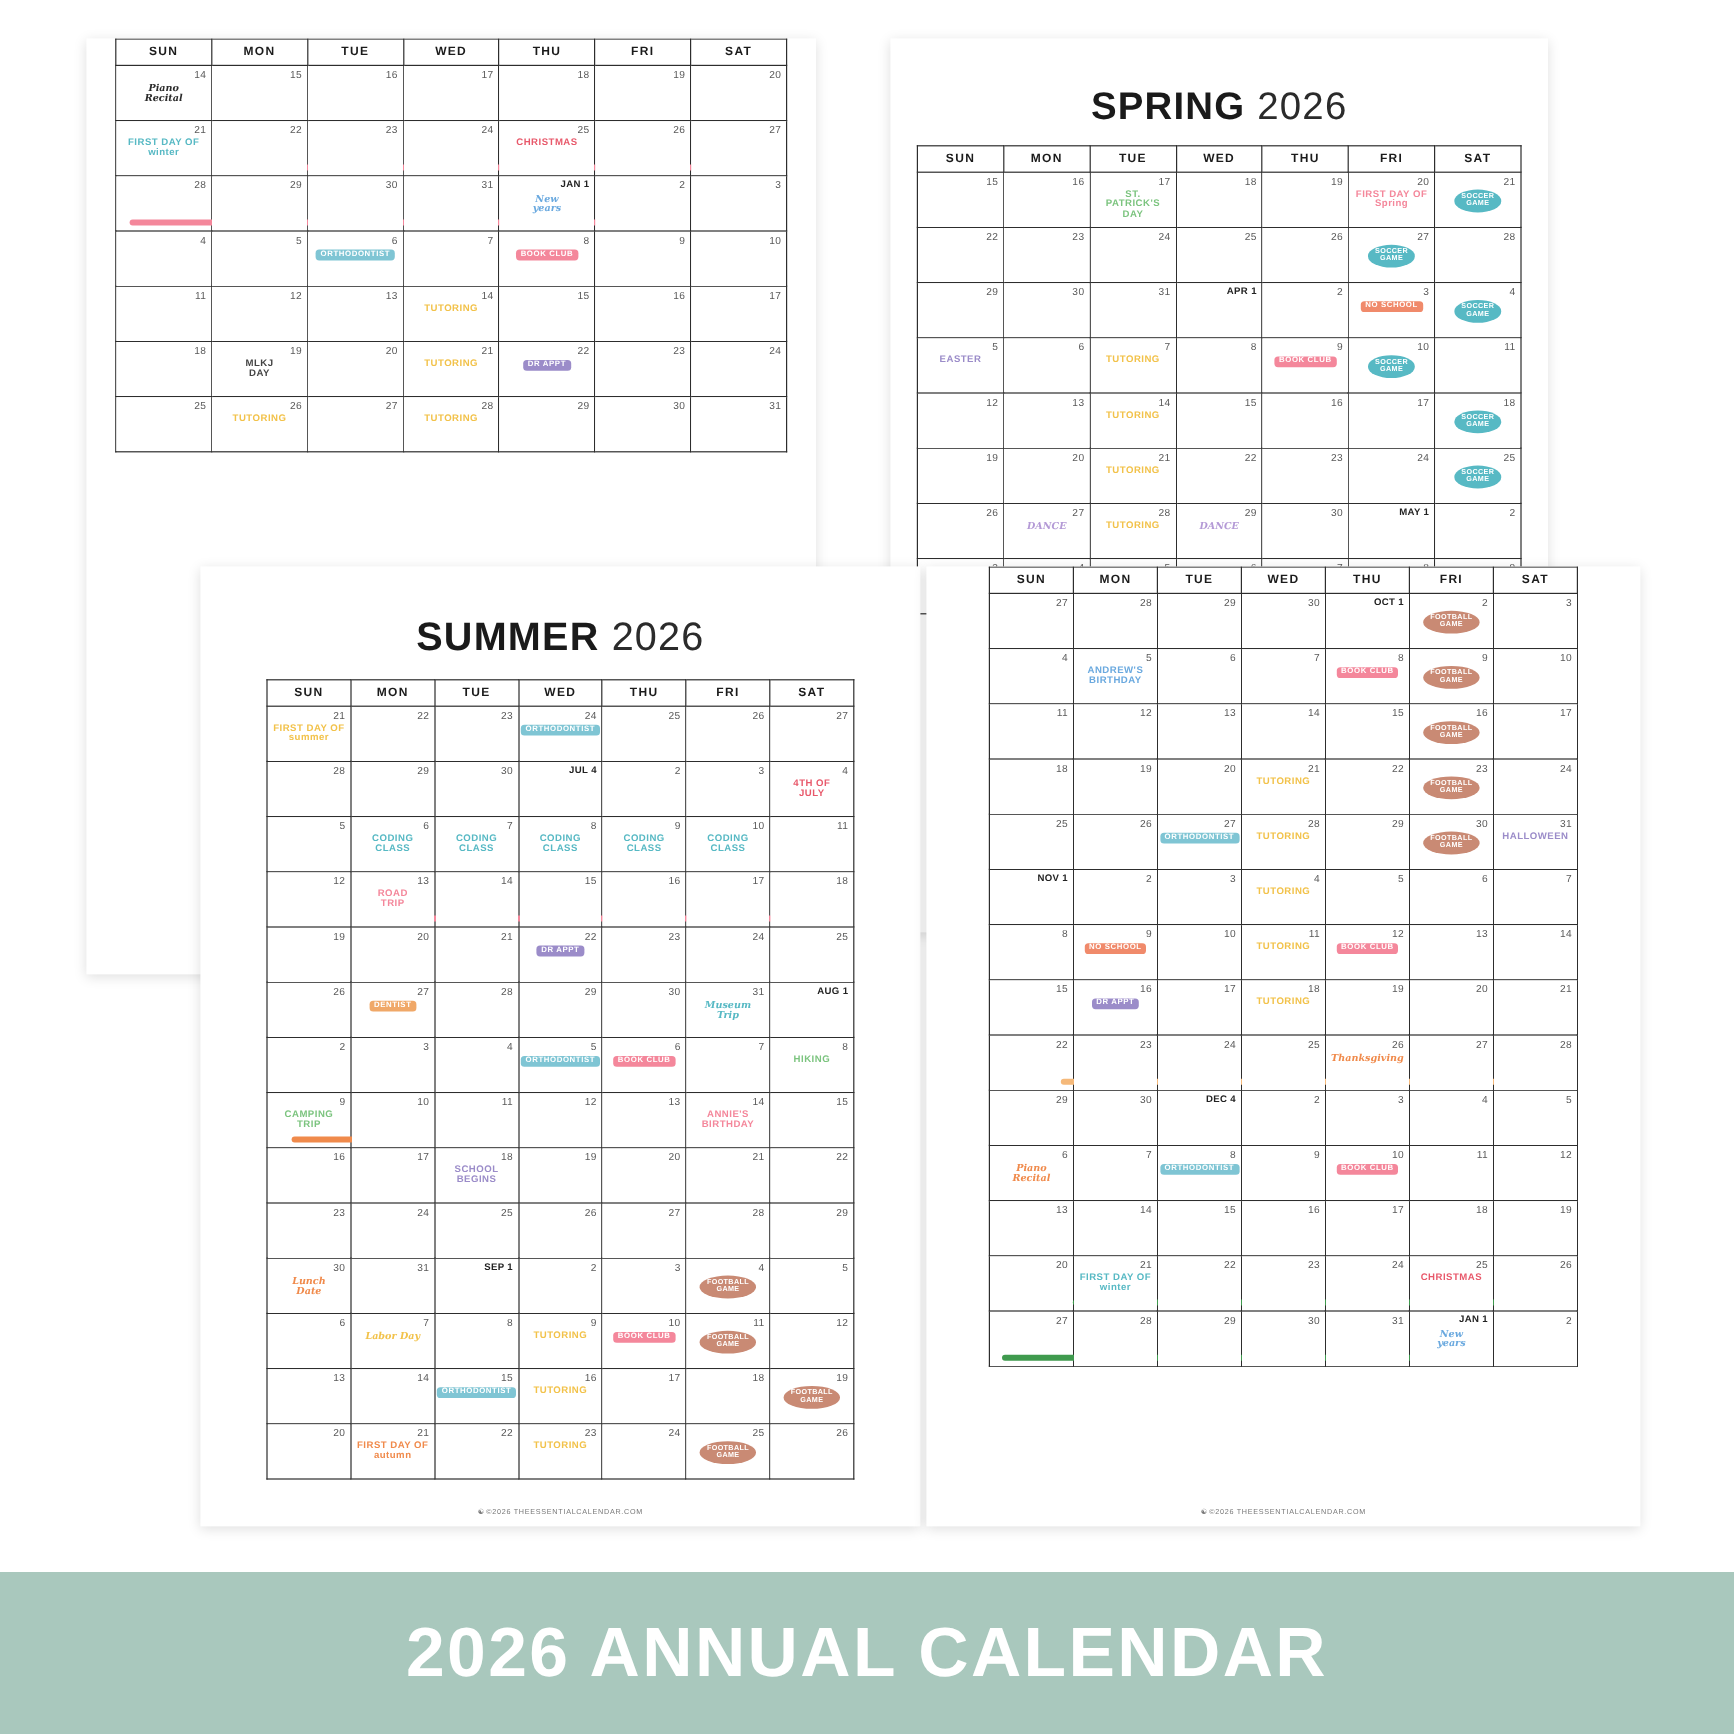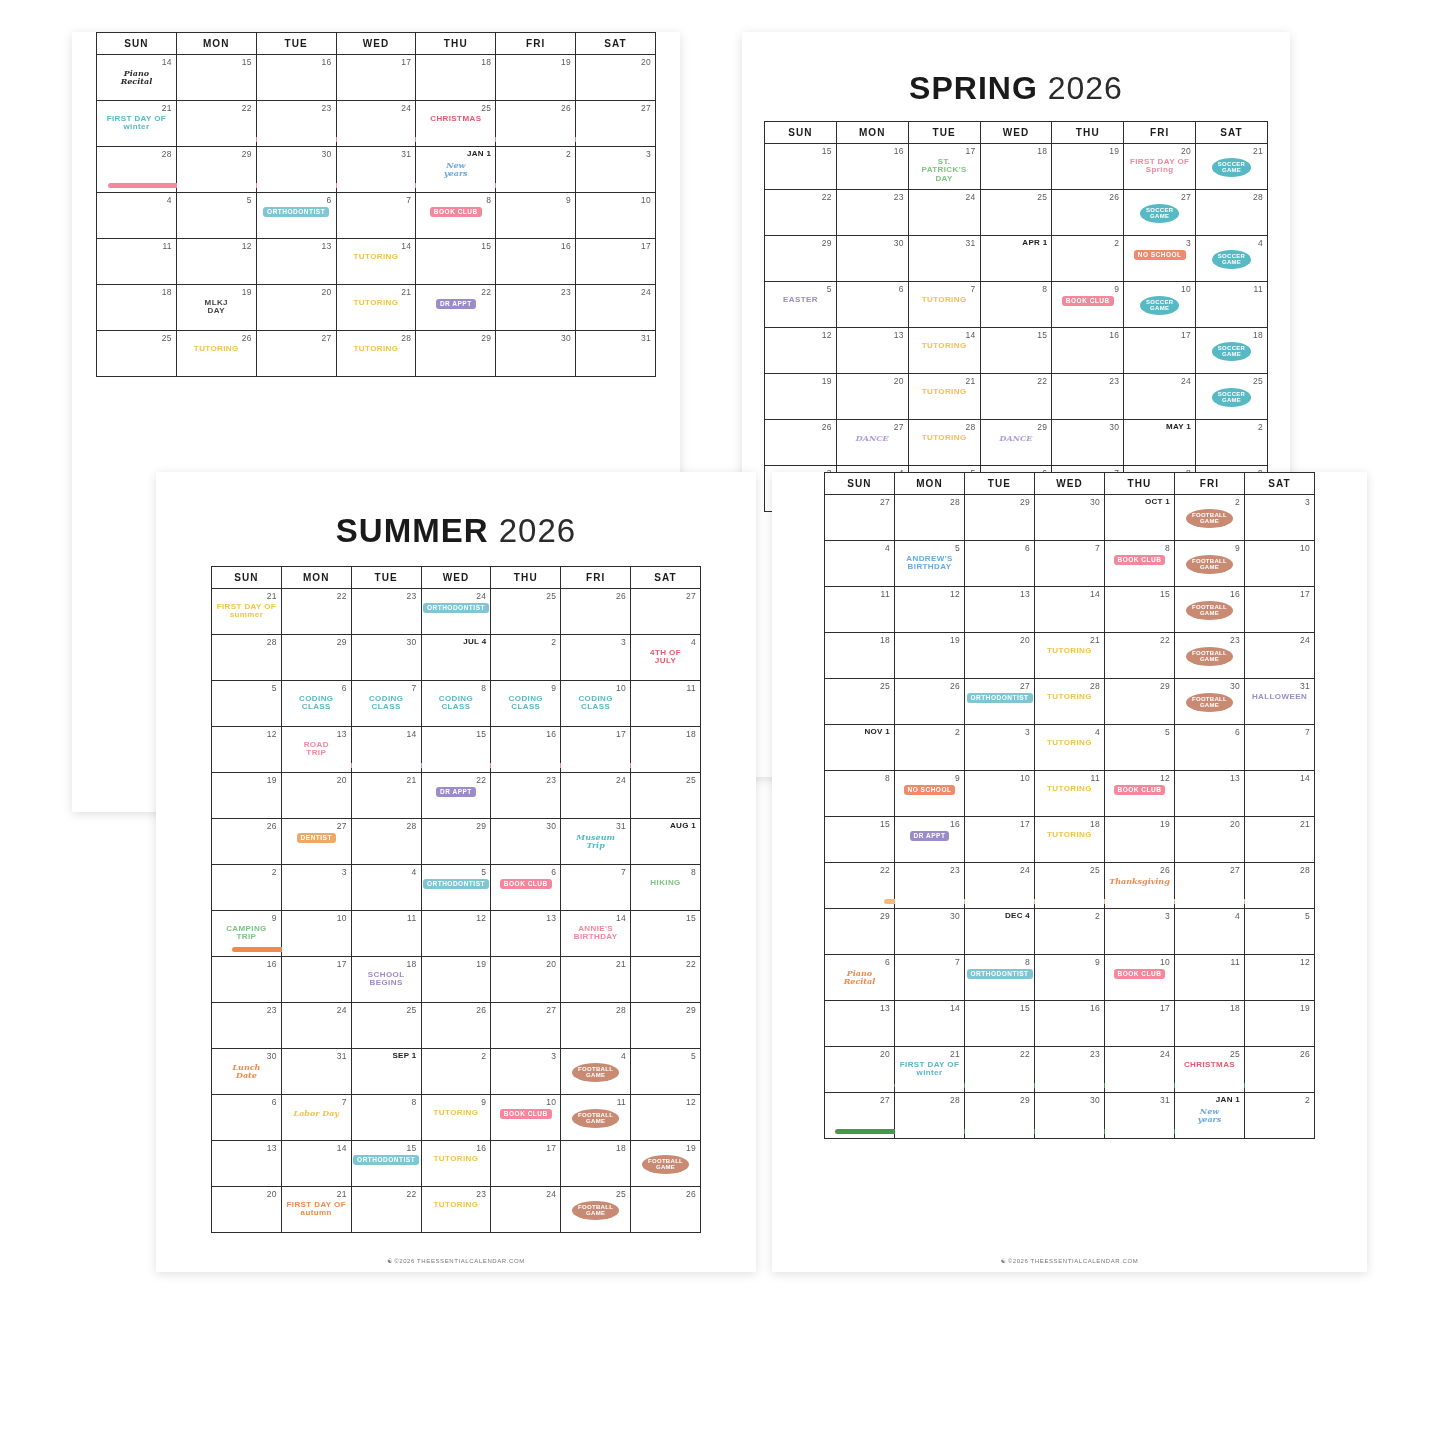--- a/index.html
+++ b/index.html
@@ -15,21 +15,21 @@
 
   
   .sheet {
     position:absolute;
     background:#ffffff;
     box-shadow:0 2px 10px rgba(0,0,0,0.13);
     overflow:hidden;
   }
   .sheet-winter { left:72px;  top:32px;  width:608px; height:780px; z-index:1; }
   .sheet-spring { left:742px; top:32px;  width:548px; height:745px; z-index:2; }
-  .sheet-summer { left:156px; top:472px; width:600px; height:800px; z-index:3; }
+  .sheet-summer { left:167px; top:472px; width:600px; height:800px; z-index:3; }
   .sheet-fall   { left:772px; top:472px; width:595px; height:800px; z-index:4; }
 
   .title {
     text-align:center;
     font-weight:bold;
     letter-spacing:1px;
     color:#1a1a1a;
   }
   .title .year { font-weight:normal; color:#2b2b2b; }
 
@@ -1288,13 +1288,16 @@
               </td>
             </tr>
           </tbody>
         </table>
     </div>
     <div class="footer">
       <span class="mk">☯&nbsp;</span><span>©2026 THEESSENTIALCALENDAR.COM</span>
     </div>
   </div>
 
+  <div class="banner">
+    <div class="banner-text">2026 ANNUAL CALENDAR</div>
+  </div>
 </div>
 
 </body></html>

